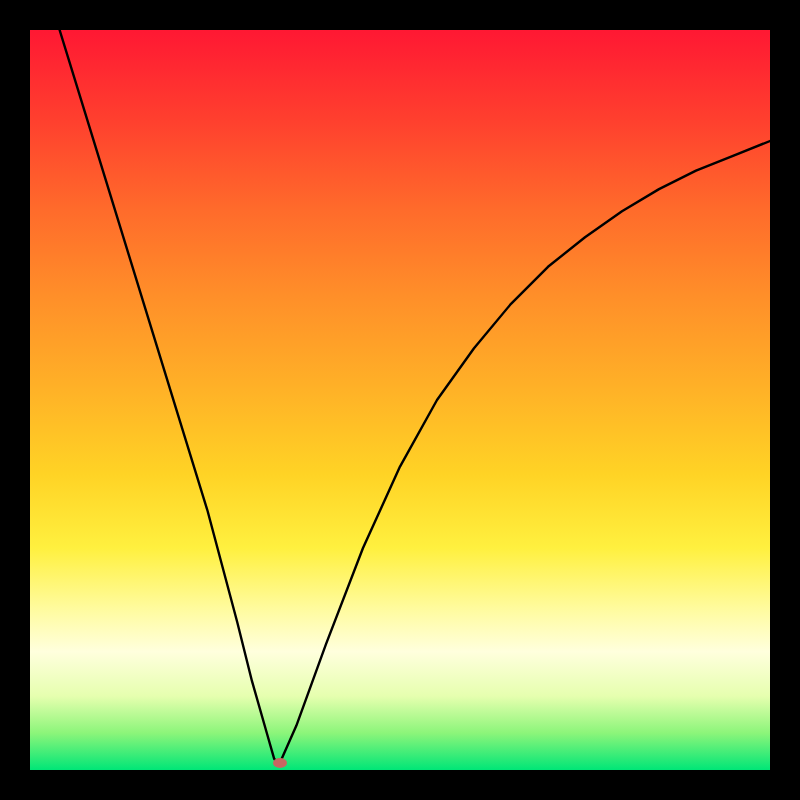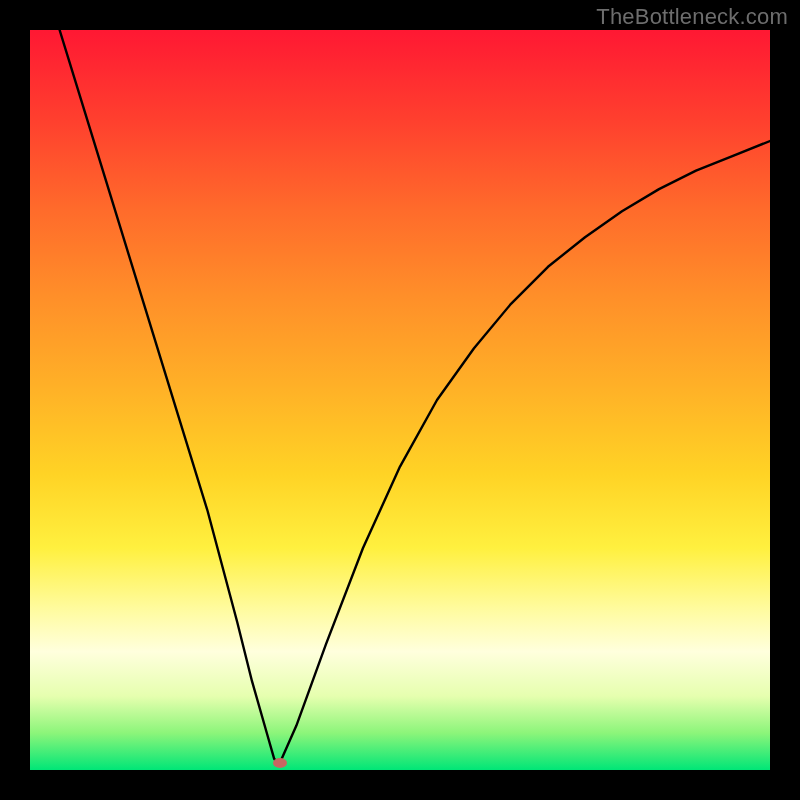--- a/index.html
+++ b/index.html
@@ -63,20 +63,19 @@
     height: 10px;
     background: #c76862;
     border-radius: 50%;
     transform: translate(-50%, -50%);
   }
 </style>
 </head>
 <body>
 
 <div class="frame">
-  <div class="watermark">TheBottleneck.com</div>
   <div class="plot">
     <svg class="curve" viewBox="0 0 740 740" preserveAspectRatio="none">
       <path id="curve-path" fill="none" stroke="#000000" stroke-width="2.4" stroke-linecap="round" stroke-linejoin="round" d="M29.60 0.00 L59.20 96.20 L88.80 192.40 L118.40 288.60 L148.00 384.80 L177.60 481.00 L207.20 592.00 L222.00 651.20 L236.80 703.00 L244.20 728.90 L247.90 732.60 L251.60 728.90 L266.40 695.60 L296.00 614.20 L333.00 518.00 L370.00 436.60 L407.00 370.00 L444.00 318.20 L481.00 273.80 L518.00 236.80 L555.00 207.20 L592.00 181.30 L629.00 159.10 L666.00 140.60 L703.00 125.80 L740.00 111.00"></path>
     </svg>
     <div id="marker" class="marker" style="left: 250.12px; top: 732.6px; background: rgb(199, 104, 98);"></div>
   </div>
 </div>
 
 </body></html>

